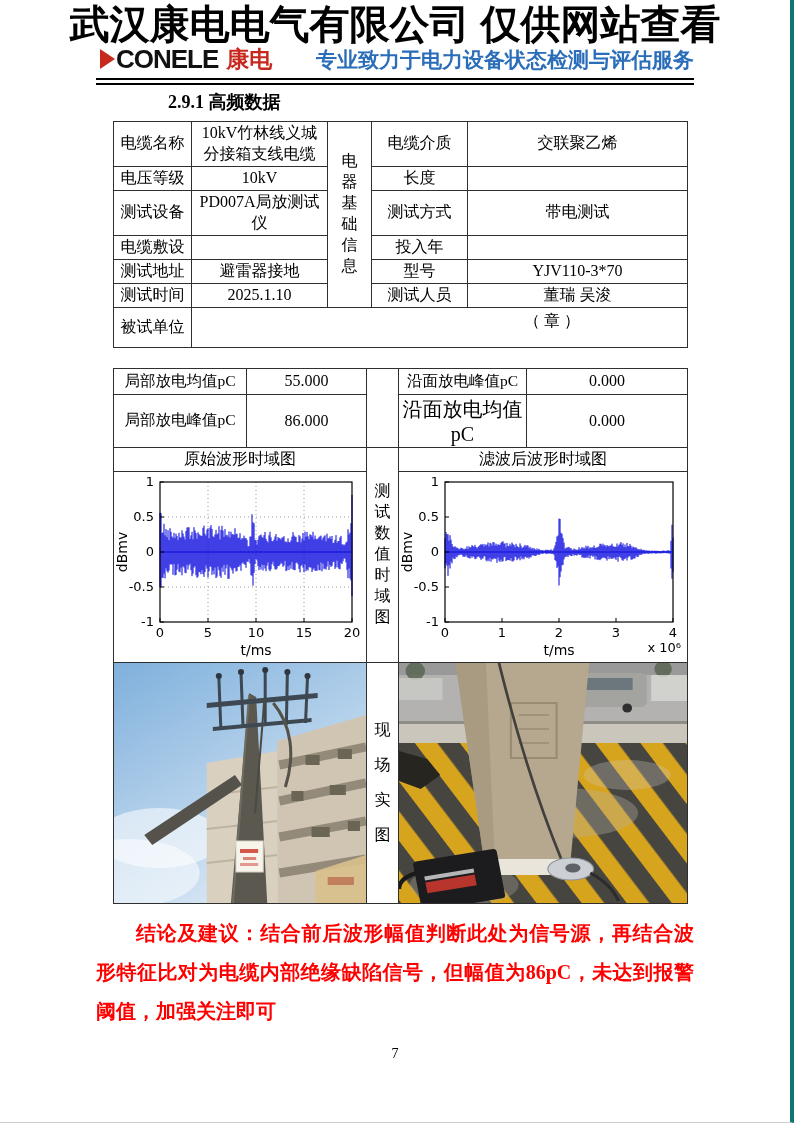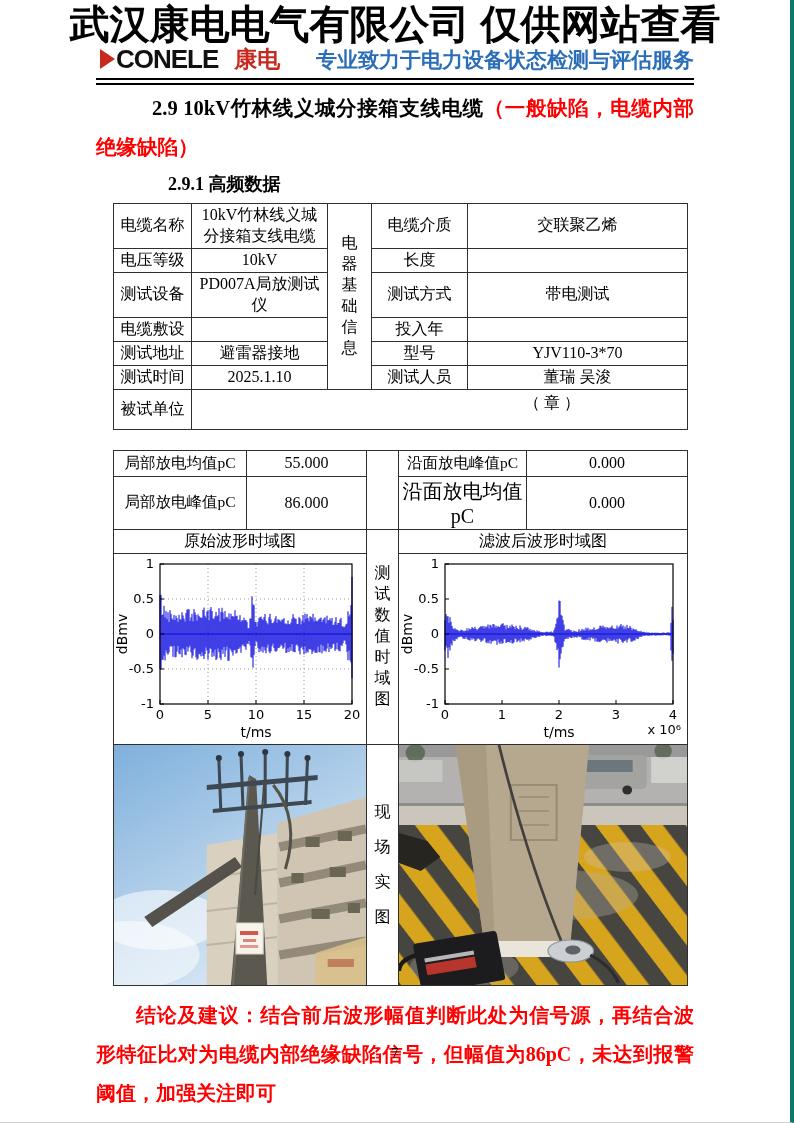--- a/index.html
+++ b/index.html
@@ -9,21 +9,21 @@
     border-right:4px solid #0f766e;border-bottom:1px solid #cfcfcf;box-sizing:border-box;
   }
   .doc-title{
     text-align:center;font-family:"Liberation Sans","DejaVu Sans",sans-serif;
     font-weight:900;font-size:40px;line-height:1.12;margin-top:2px;letter-spacing:0;
   }
   .brand-row{display:flex;justify-content:space-between;align-items:flex-end;margin:-4px 96px 0 100px;height:32px;}
   .logo{display:flex;align-items:center;font-family:"Liberation Sans","DejaVu Sans",sans-serif;}
   .logo-tri{width:0;height:0;border-left:15px solid #c8291e;border-top:10px solid transparent;border-bottom:10px solid transparent;margin-right:1px;}
   .logo-en{font-weight:900;font-size:26px;letter-spacing:-1px;color:#111;}
-  .logo-cn{font-weight:900;font-size:23px;color:#c8291e;margin-left:16px;}
+  .logo-cn{font-weight:900;font-size:23px;color:#c8291e;margin-left:8px;}
   .slogan{color:#2a6db8;font-weight:bold;font-size:21px;font-family:"Liberation Sans","DejaVu Sans",sans-serif;padding-bottom:1px;}
   .rule-double{margin:3px 96px 0;height:3px;border-top:2px solid #000;border-bottom:2px solid #000;}
   .heading{margin:4px 96px 0;font-size:20.5px;font-weight:bold;line-height:39px;text-indent:56px;text-align:justify;}
   .heading .red{color:#ff0000;}
   .subheading{margin:2px 96px 0;padding-left:72px;font-size:18px;font-weight:bold;line-height:30px;}
   table{border-collapse:collapse;table-layout:fixed;margin-left:113px;width:574px;}
   td{border:1px solid #2f2f2f;font-size:16px;text-align:center;vertical-align:middle;padding:1px 2px;overflow:hidden;}
   table.info{margin-top:4px;}
   table.measure{margin-top:20px;}
   .vsplit{display:flex;flex-direction:column;align-items:center;justify-content:space-evenly;height:100%;font-size:16px;font-weight:normal;}
@@ -47,21 +47,20 @@
     <div class="logo">
       <span class="logo-tri"></span>
       <span class="logo-en">CONELE</span>
       <span class="logo-cn">康电</span>
     </div>
     <div class="slogan">专业致力于电力设备状态检测与评估服务</div>
   </div>
 
   <div class="rule-double"></div>
 
-  <div class="heading"><span>2.9 10kV竹林线义城分接箱支线电缆</span><span class="red">（一般缺陷，电缆内部绝缘缺陷）</span></div>
 
   <div class="subheading">2.9.1 高频数据</div>
 
   <table class="info">
     <colgroup>
         <col style="width:78px">
         <col style="width:136px">
         <col style="width:44px">
         <col style="width:96px">
         <col style="width:220px">

